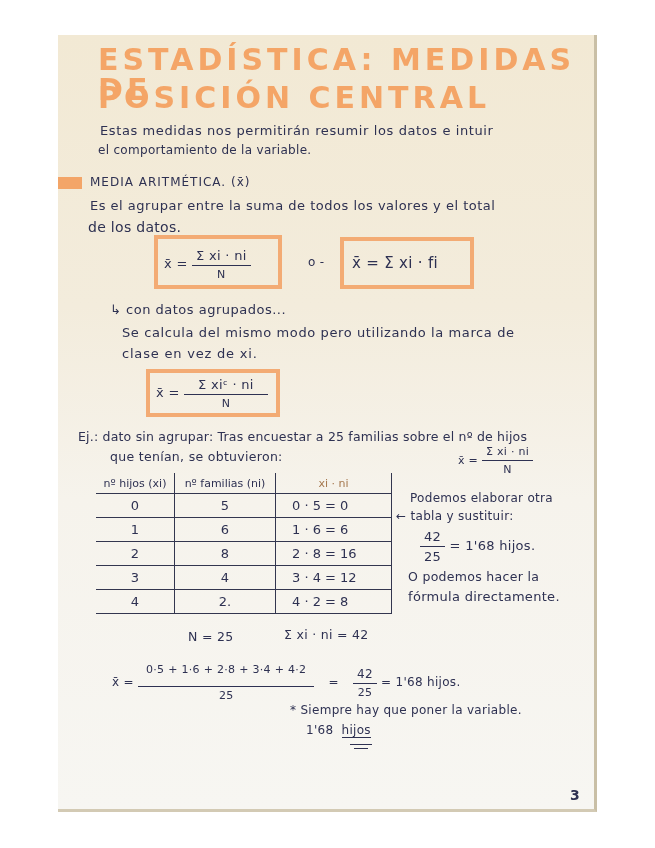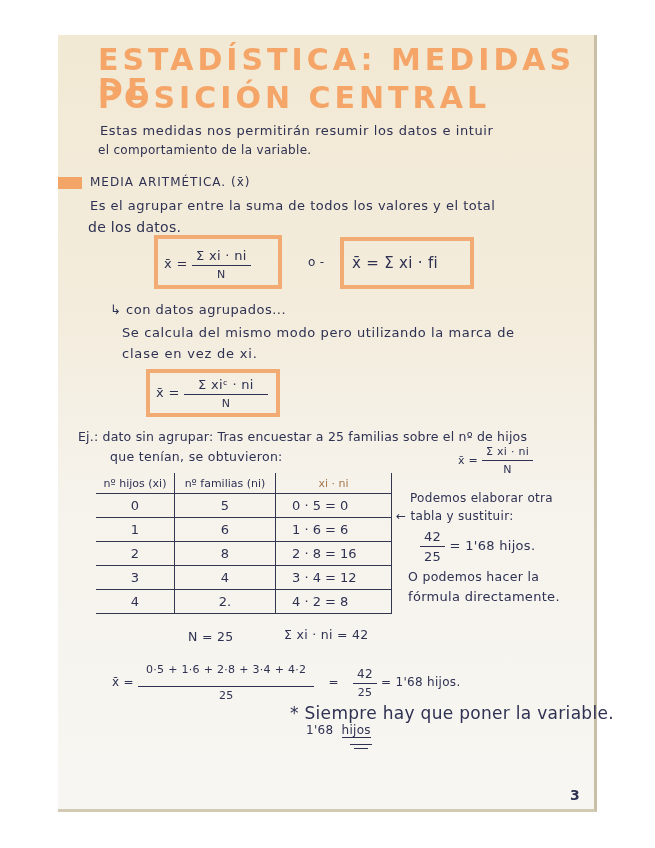--- a/index.html
+++ b/index.html
@@ -161,21 +161,21 @@
       <span class="den">25</span>
     </span>
     <span style="margin:0 10px;">=</span>
     <span class="frac">
       <span class="num">42</span>
       <span class="den">25</span>
     </span>
     <span>= 1'68 hijos.</span>
   </div>
 
-  <div class="abs hand" style="left:232px; top:668px; font-size:17px;">* Siempre hay que poner la variable.</div>
+  <div class="abs hand" style="left:232px; top:668px; font-size:12px;">* Siempre hay que poner la variable.</div>
   <div class="abs hand" style="left:248px; top:688px; font-size:12px;">
     <span>1'68</span>
     <span class="underline2" style="margin-left:4px;">hijos</span>
   </div>
   <div class="abs" style="left:292px; top:709px; width:22px; border-top:1.3px solid #2e3152;"></div>
   <div class="abs" style="left:296px; top:713px; width:14px; border-top:1.3px solid #2e3152;"></div>
 
   <div class="abs hand" style="left:512px; top:752px; font-size:14px; font-weight:bold;">3</div>
 </div>
 

